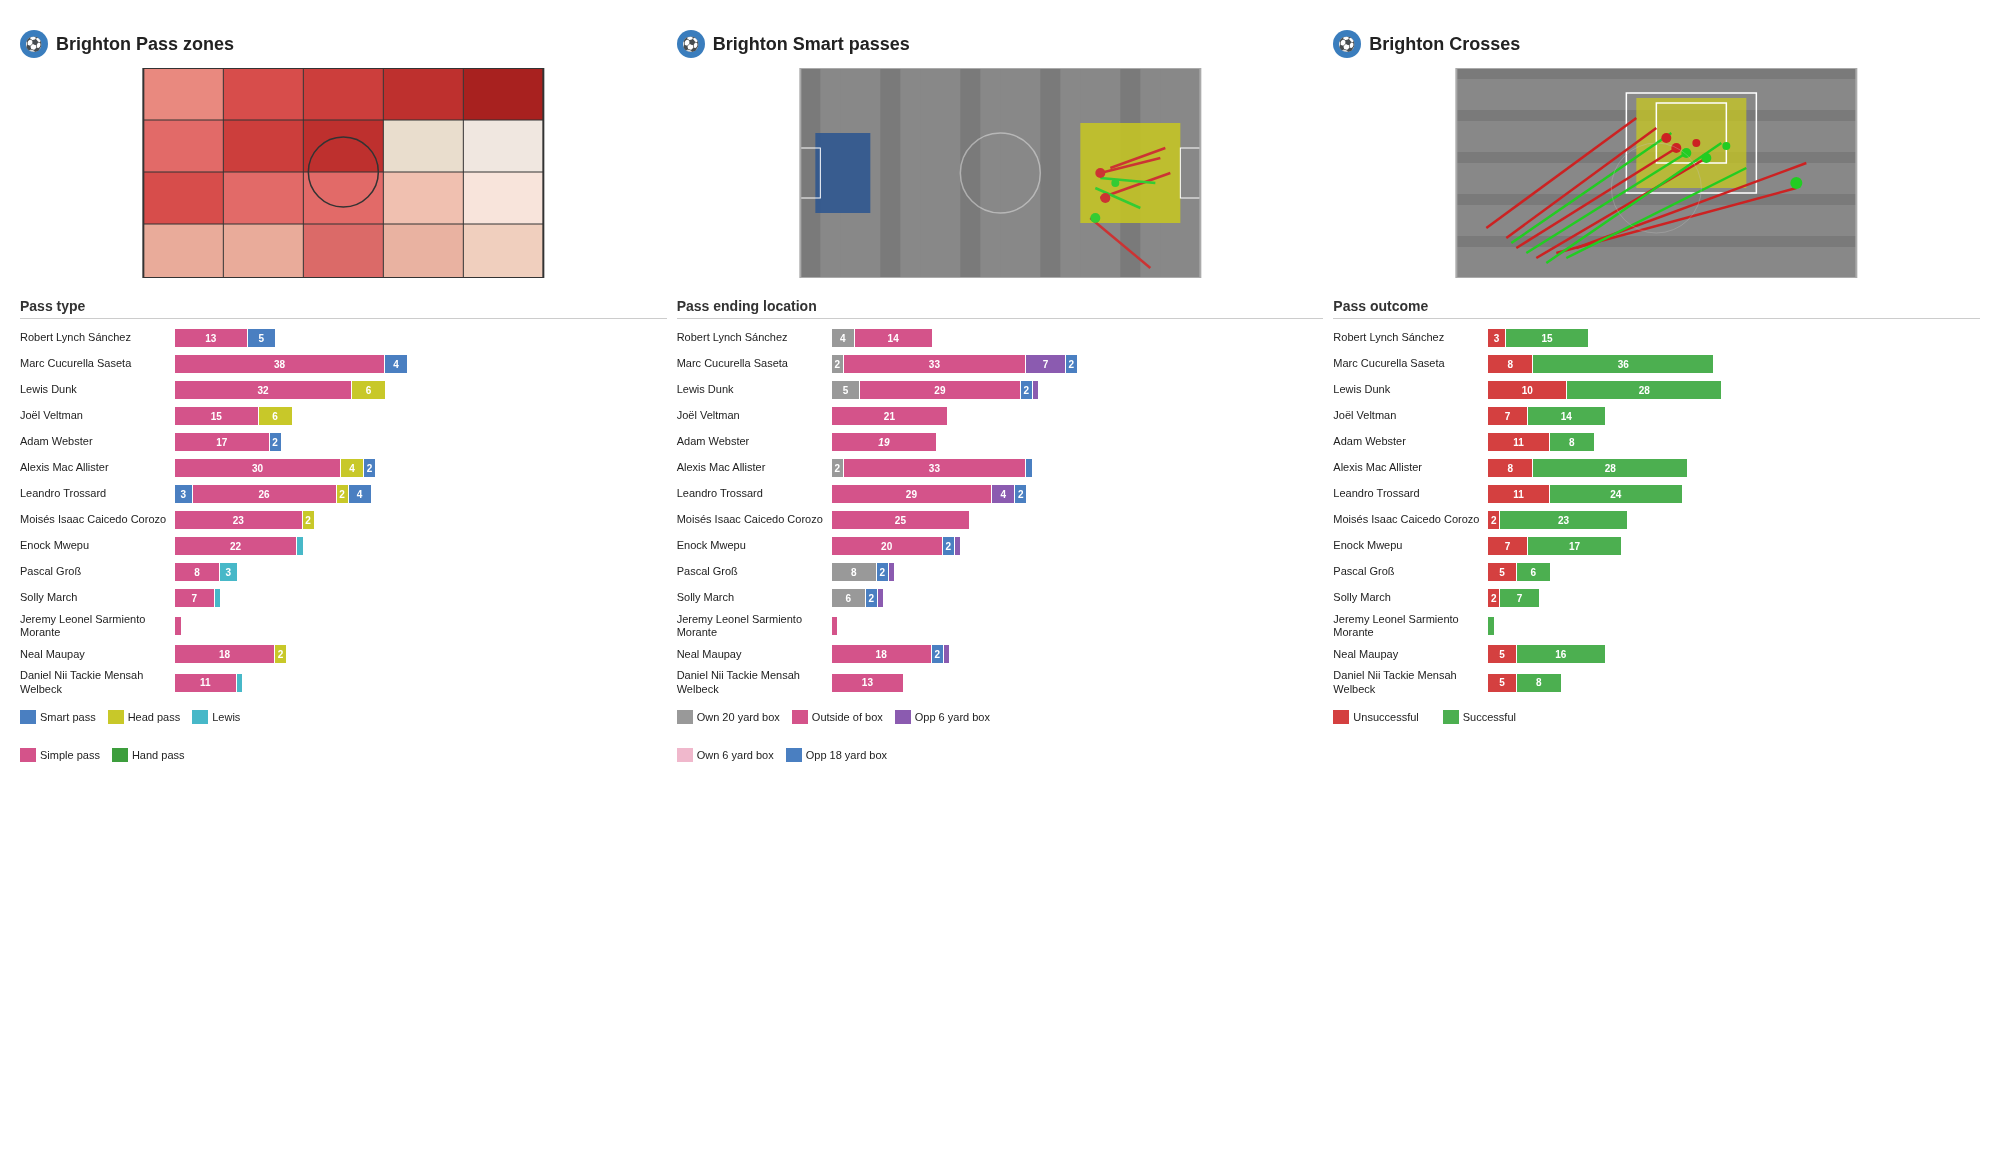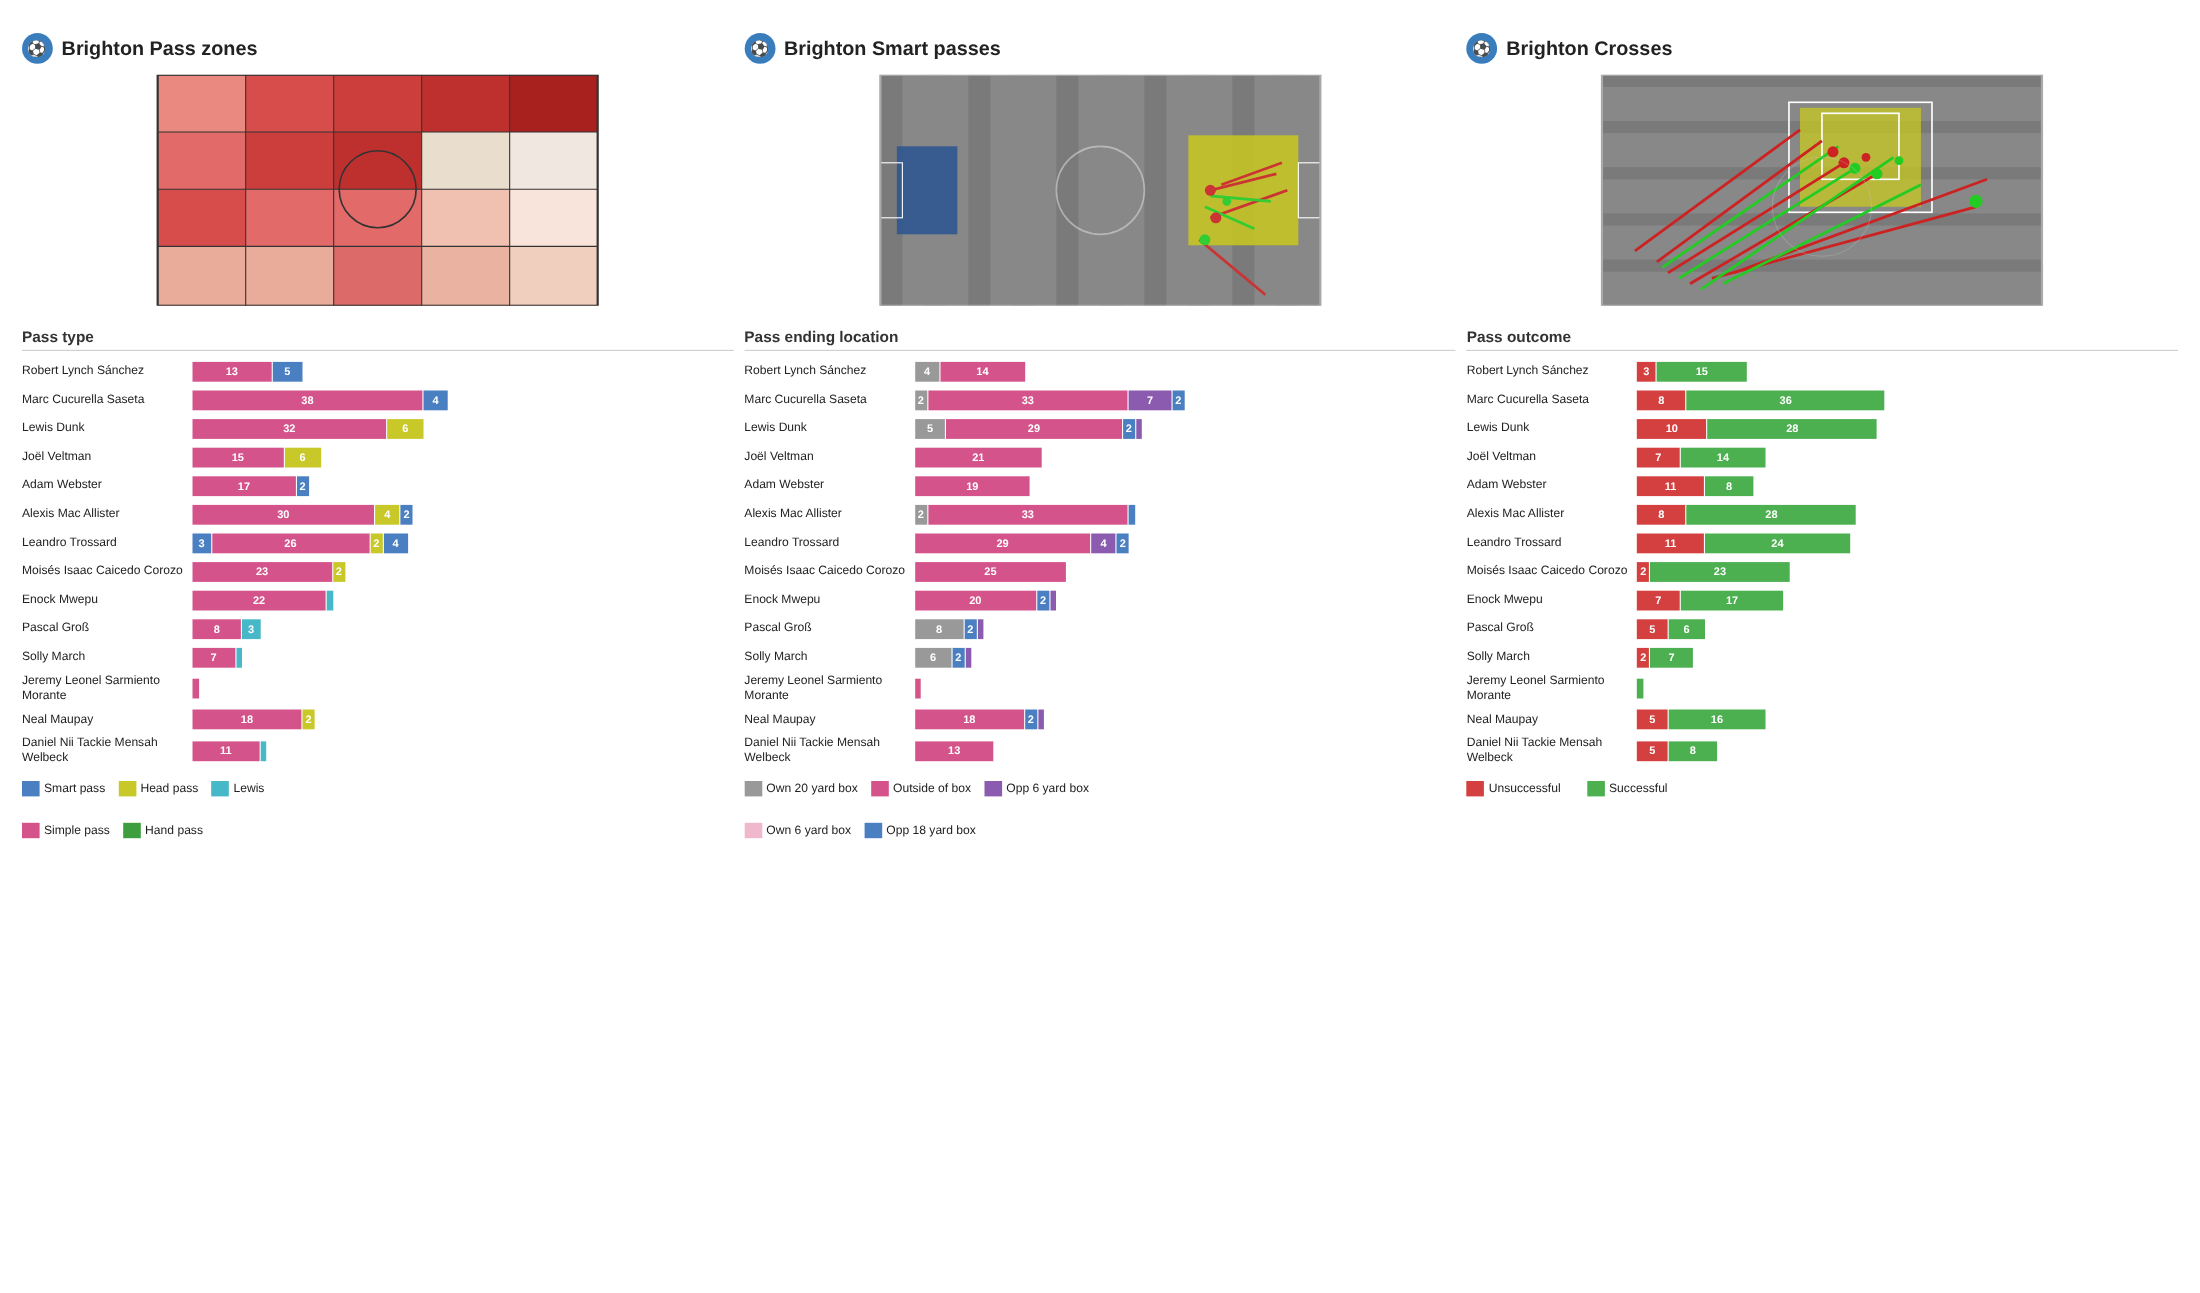--- a/index.html
+++ b/index.html
@@ -272,21 +272,21 @@
       </div>
       <div class="player-row">
         <div class="player-name">Joël Veltman</div>
         <div class="bars-container">
           <div class="bar c-pink" style="width: 115.5px;">21</div>
         </div>
       </div>
       <div class="player-row">
         <div class="player-name">Adam Webster</div>
         <div class="bars-container">
-          <div class="bar c-pink" style="width: 104.5px;">19</div>
+          <div class="bar c-pink" style="width: 104.5px; font-style: italic;">19</div>
         </div>
       </div>
       <div class="player-row">
         <div class="player-name">Alexis Mac Allister</div>
         <div class="bars-container">
           <div class="bar c-gray" style="width: 11px;">2</div>
           <div class="bar c-pink" style="width: 181.5px;">33</div>
           <div class="bar c-blue" style="width: 5.5px;"></div>
         </div>
       </div>
@@ -436,21 +436,21 @@
       <div class="player-row">
         <div class="player-name">Marc Cucurella Saseta</div>
         <div class="bars-container">
           <div class="bar c-red" style="width: 44px;">8</div>
           <div class="bar c-green" style="width: 180px;">36</div>
         </div>
       </div>
       <div class="player-row">
         <div class="player-name">Lewis Dunk</div>
         <div class="bars-container">
-          <div class="bar c-red" style="width: 63px;">10</div>
+          <div class="bar c-red" style="width: 78px;">10</div>
           <div class="bar c-green" style="width: 154px;">28</div>
         </div>
       </div>
       <div class="player-row">
         <div class="player-name">Joël Veltman</div>
         <div class="bars-container">
           <div class="bar c-red" style="width: 38.5px;">7</div>
           <div class="bar c-green" style="width: 77px;">14</div>
         </div>
       </div>

